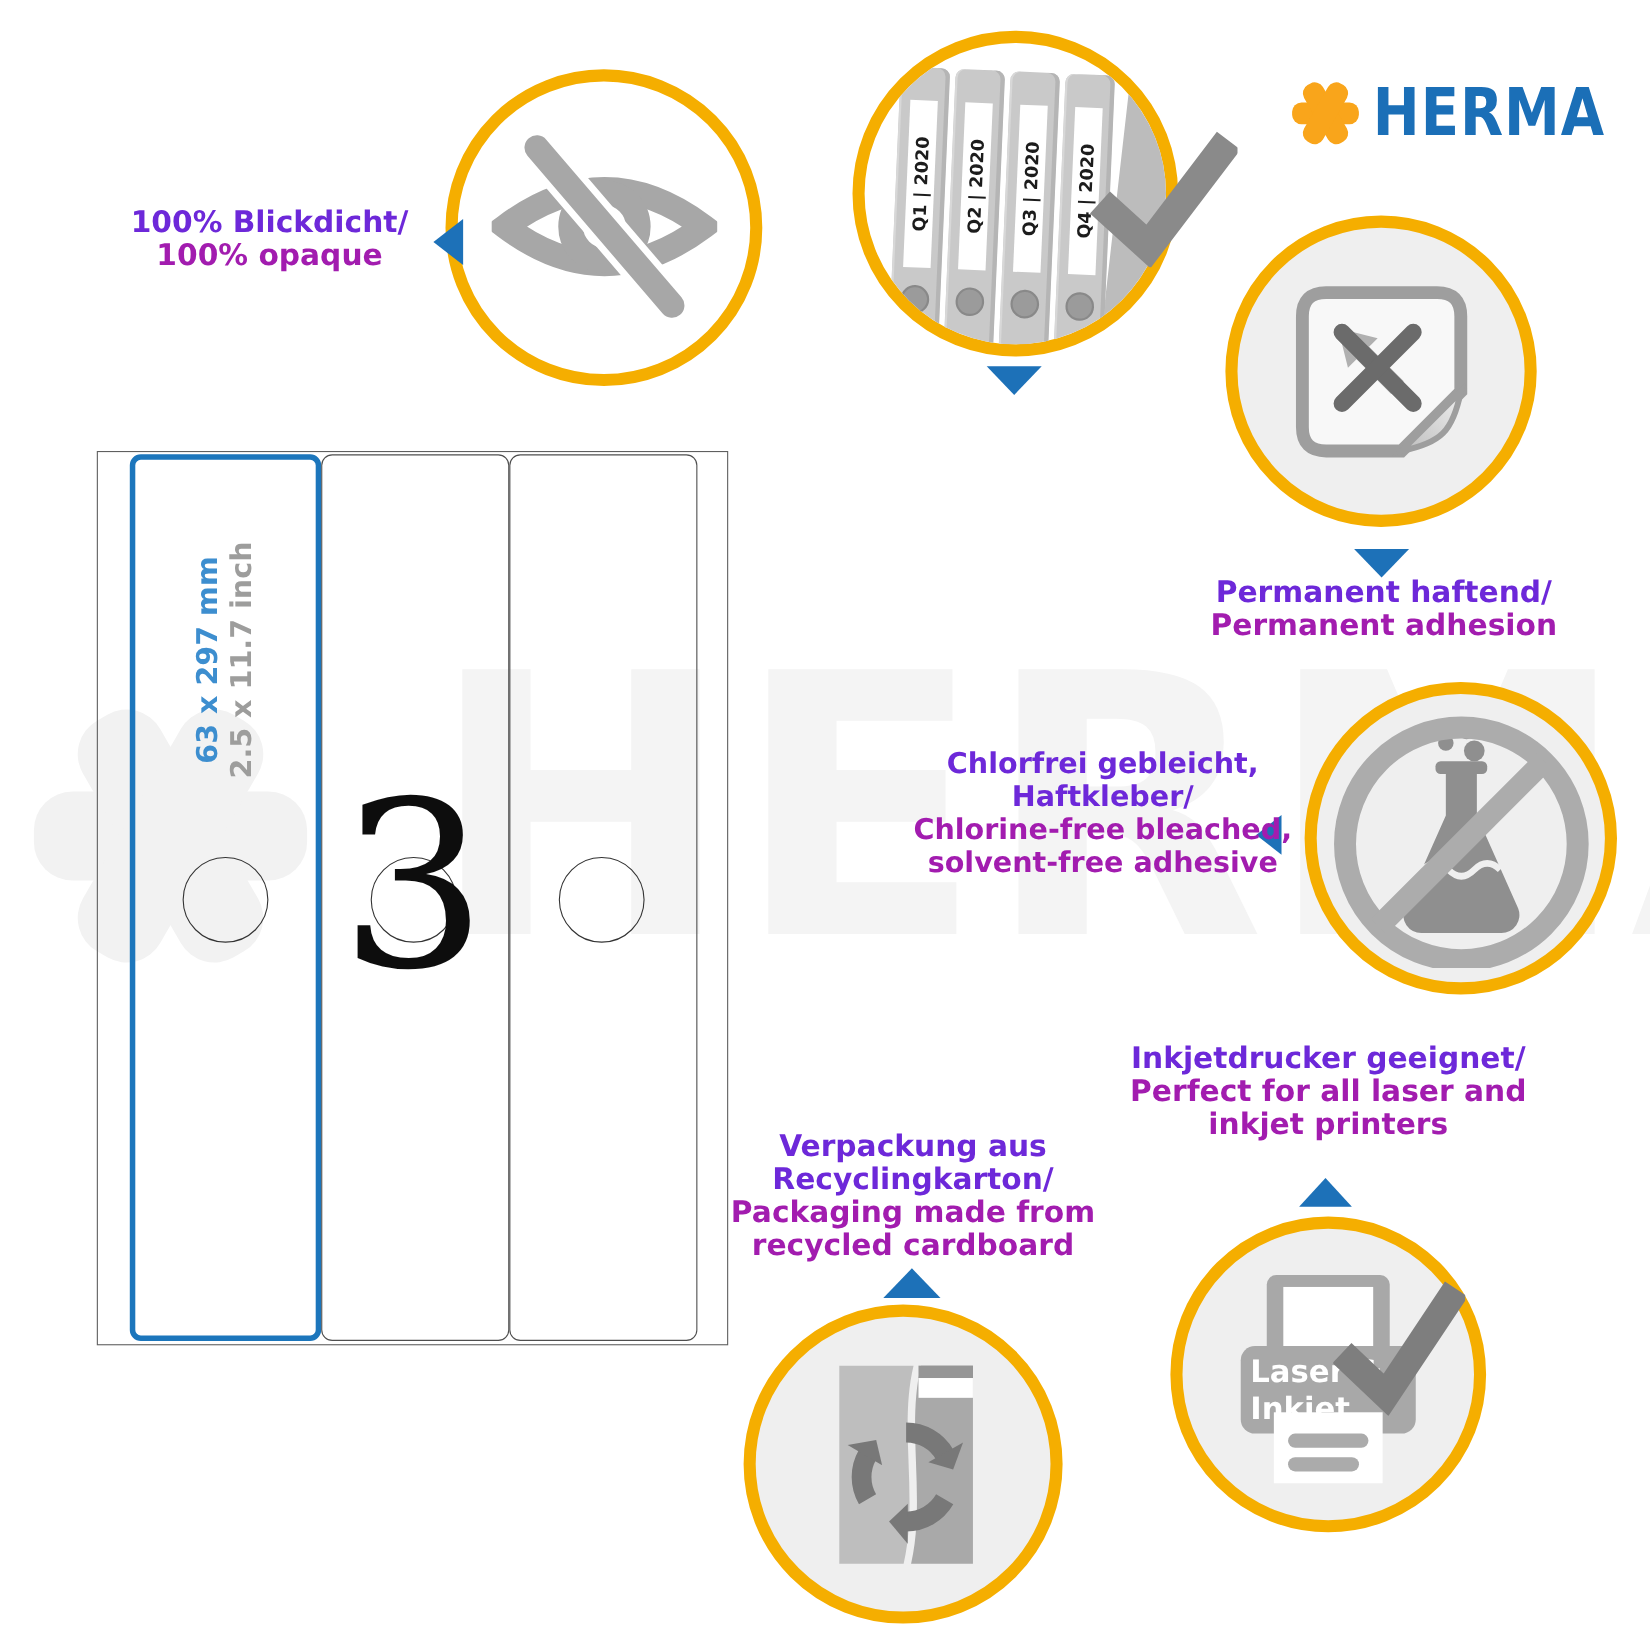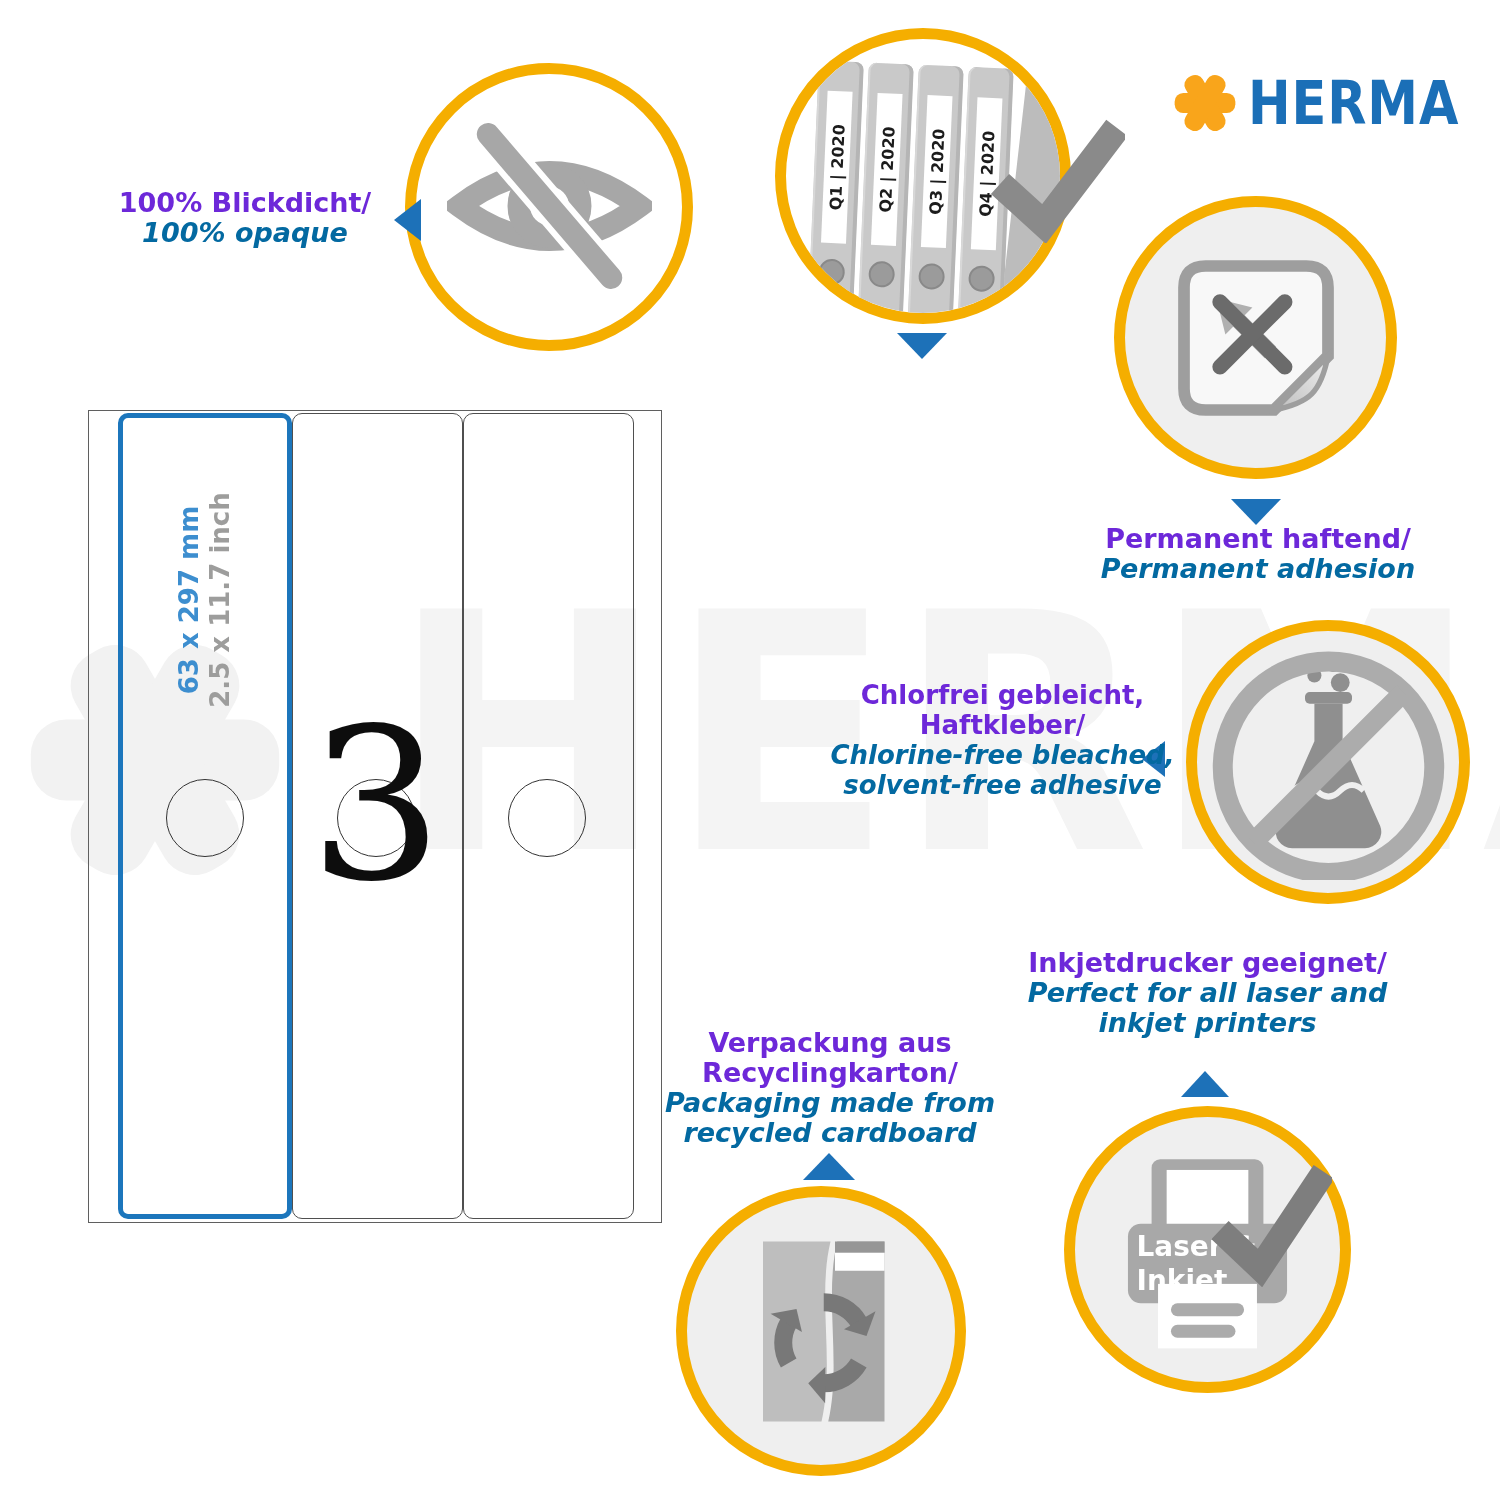--- a/index.html
+++ b/index.html
@@ -64,21 +64,21 @@
   .tri{width:0;height:0;z-index:2;}
   .tri-left-eye{left:394px;top:199px;border-top:21px solid transparent;border-bottom:21px solid transparent;border-right:27px solid #1d71b8;}
   .tri-down-folder{left:897px;top:333px;border-left:25px solid transparent;border-right:25px solid transparent;border-top:26px solid #1d71b8;}
   .tri-down-sticker{left:1231px;top:499px;border-left:25px solid transparent;border-right:25px solid transparent;border-top:26px solid #1d71b8;}
   .tri-left-flask{left:1142px;top:741px;border-top:18px solid transparent;border-bottom:18px solid transparent;border-right:23px solid #1d71b8;}
   .tri-up-printer{left:1181px;top:1071px;border-left:24px solid transparent;border-right:24px solid transparent;border-bottom:26px solid #1d71b8;}
   .tri-up-recycle{left:803px;top:1153px;border-left:26px solid transparent;border-right:26px solid transparent;border-bottom:27px solid #1d71b8;}
   
   .ftxt{text-align:center;font-size:27px;line-height:30px;z-index:2;}
   .h-blue{color:#6d28d9;display:block;}
-  .h-gray{color:#0369a1;display:block;font-style:italic;}
+  .h-gray{color:#a21caf;display:block;}
   .t-opaque{left:100px;top:188px;width:290px;}
   .t-sicher{left:715px;top:350px;width:410px;}
   .t-permanent{left:1080px;top:524px;width:356px;}
   .t-chlor{left:795px;top:680px;width:415px;font-size:26px;}
   .t-laser{left:1010px;top:948px;width:395px;}
   .t-verpack{left:650px;top:1028px;width:360px;}
   
   .chk{z-index:3;}
 </style>
 </head>

